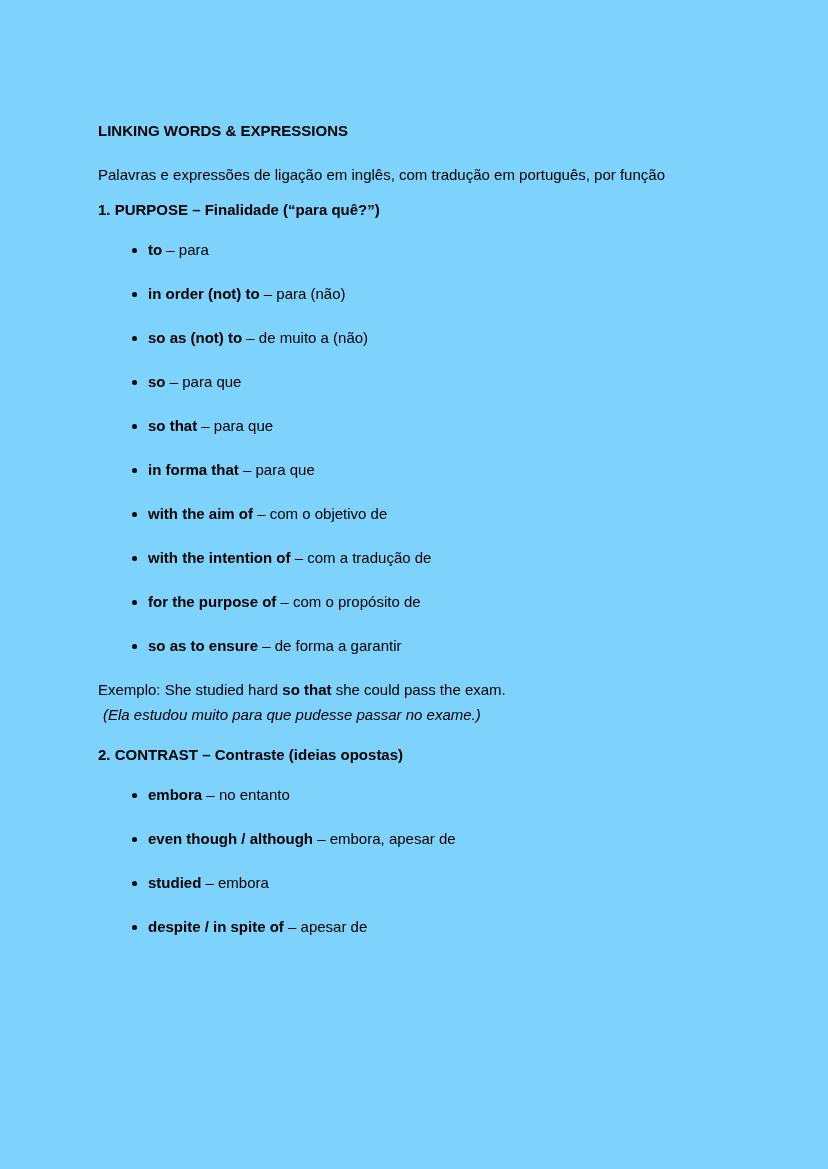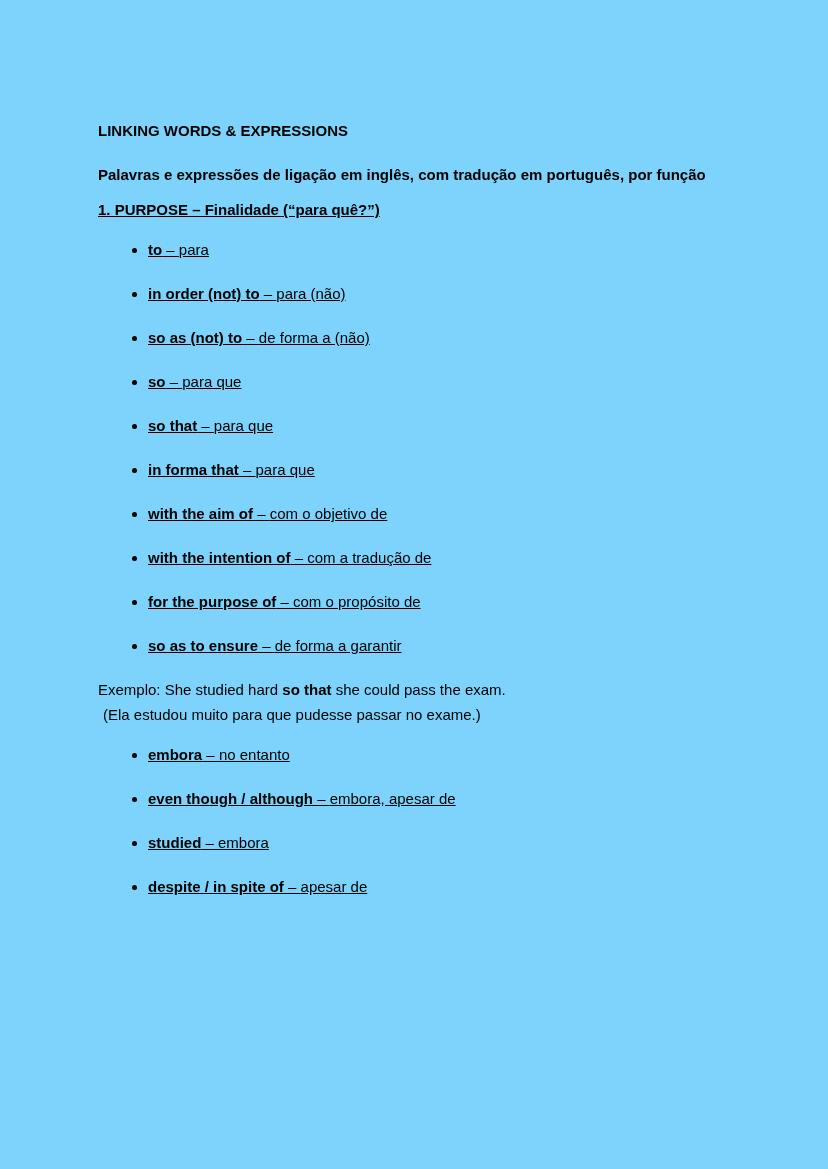--- a/index.html
+++ b/index.html
@@ -20,57 +20,56 @@
     padding: 118px 96px 0 98px;
     overflow: hidden;
     font-size: 15px;
     line-height: 25px;
   }
   .doc-title {
     font-weight: bold;
     margin: 0 0 19px 0;
   }
   .doc-subtitle {
-    font-weight: bold;
+    font-weight: normal;
     margin: 0 0 10px 0;
   }
   .doc-section {
     margin: 0;
   }
   .sec-heading {
     font-weight: bold;
     margin: 0 0 15px 0;
-    text-decoration: underline;
   }
   .sec-intro {
     margin: 0 0 12px 0;
   }
   ul.items {
     list-style: disc;
     margin: 0;
     padding: 0 0 0 50px;
   }
   ul.items li {
     margin: 0 0 19px 0;
     padding: 0;
-    text-decoration: underline;
   }
   .term {
     font-weight: bold;
   }
   .example {
     margin: 0 0 15px 0;
   }
   .example .ex-label {
   }
   .example .ex-highlight {
     font-weight: bold;
   }
   .example .ex-translation {
     display: block;
+    font-style: italic;
     padding-left: 5px;
   }
 </style>
 </head>
 <body>
 
 <div class="page">
   <p class="doc-title">LINKING WORDS &amp; EXPRESSIONS</p>
 
   <p class="doc-subtitle">Palavras e expressões de ligação em inglês, com tradução em português, por função</p>
@@ -81,21 +80,21 @@
     <ul class="items">
   <li>
     <span class="term">to</span><span> – </span><span>para</span>
   </li>
 
   <li>
     <span class="term">in order (not) to</span><span> – </span><span>para (não)</span>
   </li>
 
   <li>
-    <span class="term">so as (not) to</span><span> – </span><span>de forma a (não)</span>
+    <span class="term">so as (not) to</span><span> – </span><span>de muito a (não)</span>
   </li>
 
   <li>
     <span class="term">so</span><span> – </span><span>para que</span>
   </li>
 
   <li>
     <span class="term">so that</span><span> – </span><span>para que</span>
   </li>
 
@@ -119,20 +118,21 @@
     <span class="term">so as to ensure</span><span> – </span><span>de forma a garantir</span>
   </li>
 </ul>
     <p class="example">
       <span class="ex-label">Exemplo:</span><span> She studied hard </span><span class="ex-highlight">so that</span><span> she could pass the exam.</span>
       <span class="ex-translation">(Ela estudou muito para que pudesse passar no exame.)</span>
     </p>
   </section>
 
   <section class="doc-section">
+    <p class="sec-heading">2. CONTRAST – Contraste (ideias opostas)</p>
     <ul class="items">
   <li>
     <span class="term">embora</span><span> – </span><span>no entanto</span>
   </li>
 
   <li>
     <span class="term">even though / although</span><span> – </span><span>embora, apesar de</span>
   </li>
 
   <li>

